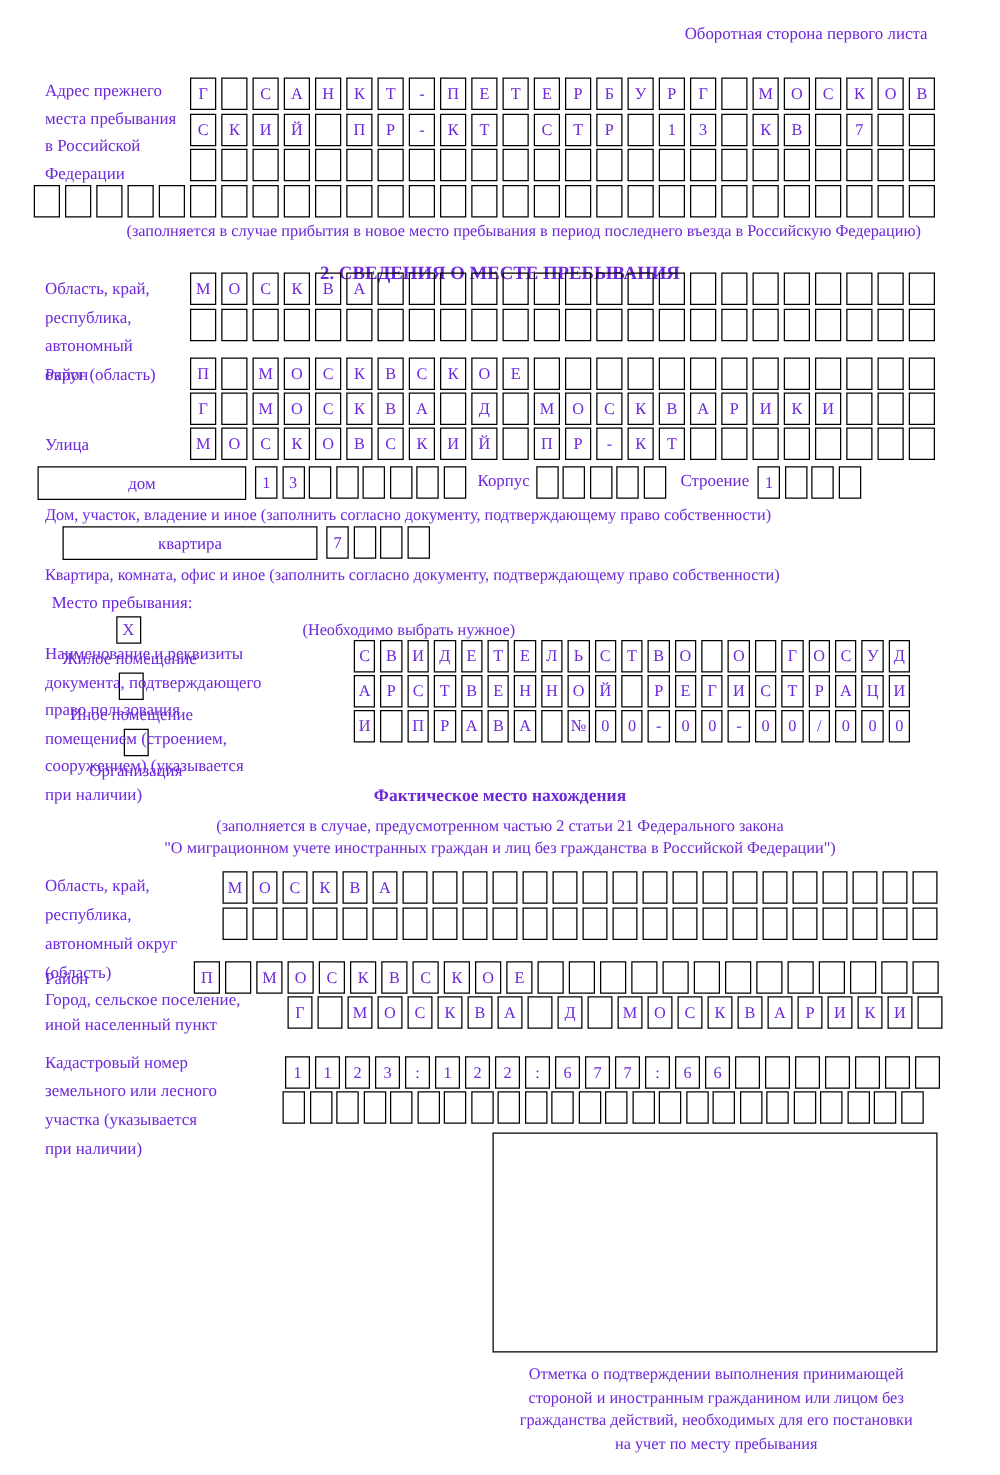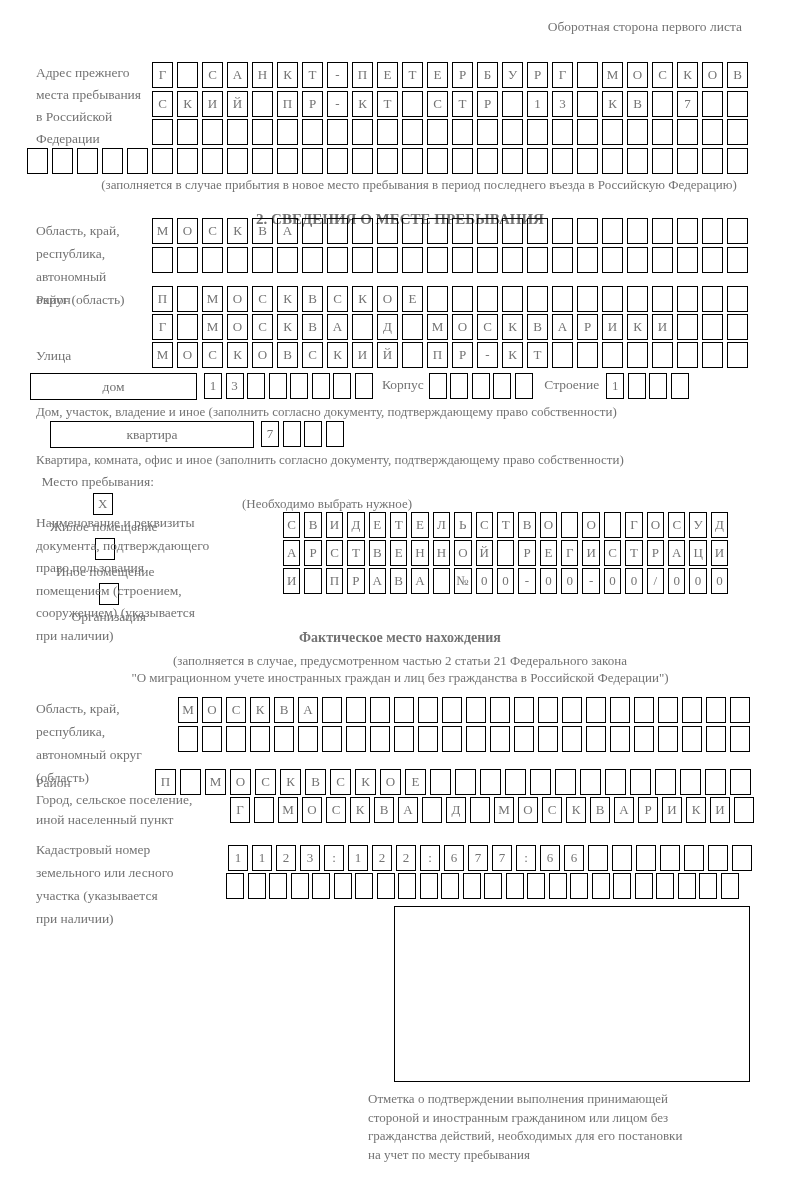--- a/index.html
+++ b/index.html
@@ -1,16 +1,16 @@
 <!DOCTYPE html>
 <html><head>
 <meta charset="utf-8">
 <style>
   html,body{margin:0;padding:0;background:#fff;}
-  #page{position:relative;width:800px;height:1180px;background:#fff;color:#737373;
+  #page{position:relative;width:800px;height:1180px;background:#fff;color:#6d28d9;
         font-family:"Liberation Serif","DejaVu Serif",serif;overflow:hidden;}
   .abs{position:absolute;}
   .boxrow{display:flex;}
   .cbox{box-sizing:content-box;display:inline-block;width:19px;height:24px;border:1.5px solid #000;
         margin-right:4px;text-align:center;line-height:24px;font-size:13px;}
   .boxrow.narrow .cbox{width:15.4px;}
   .boxrow.tight  .cbox{width:16px;margin-right:3.5px;}
   .boxrow.mid    .cbox{width:18px;}
   .label{font-size:13.5px;line-height:22px;}
   .caption{font-size:13px;}
@@ -562,15 +562,15 @@
       <span class="cbox"></span>
       <span class="cbox"></span>
       <span class="cbox"></span>
       <span class="cbox"></span>
       <span class="cbox"></span>
       <span class="cbox"></span>
       <span class="cbox"></span>
     </div>
 
   <div class="abs stampbox" style="top:906px;left:394px;width:354px;height:174px;"></div>
-  <div class="abs caption" style="top:1090px;left:368px;width:410px;text-align:left;line-height:18.5px;">Отметка о подтверждении выполнения принимающей<br>стороной и иностранным гражданином или лицом без<br>гражданства действий, необходимых для его постановки<br>на учет по месту пребывания</div>
+  <div class="abs caption" style="top:1090px;left:368px;width:410px;text-align:center;line-height:18.5px;">Отметка о подтверждении выполнения принимающей<br>стороной и иностранным гражданином или лицом без<br>гражданства действий, необходимых для его постановки<br>на учет по месту пребывания</div>
 
 </div>
 
 </body></html>

